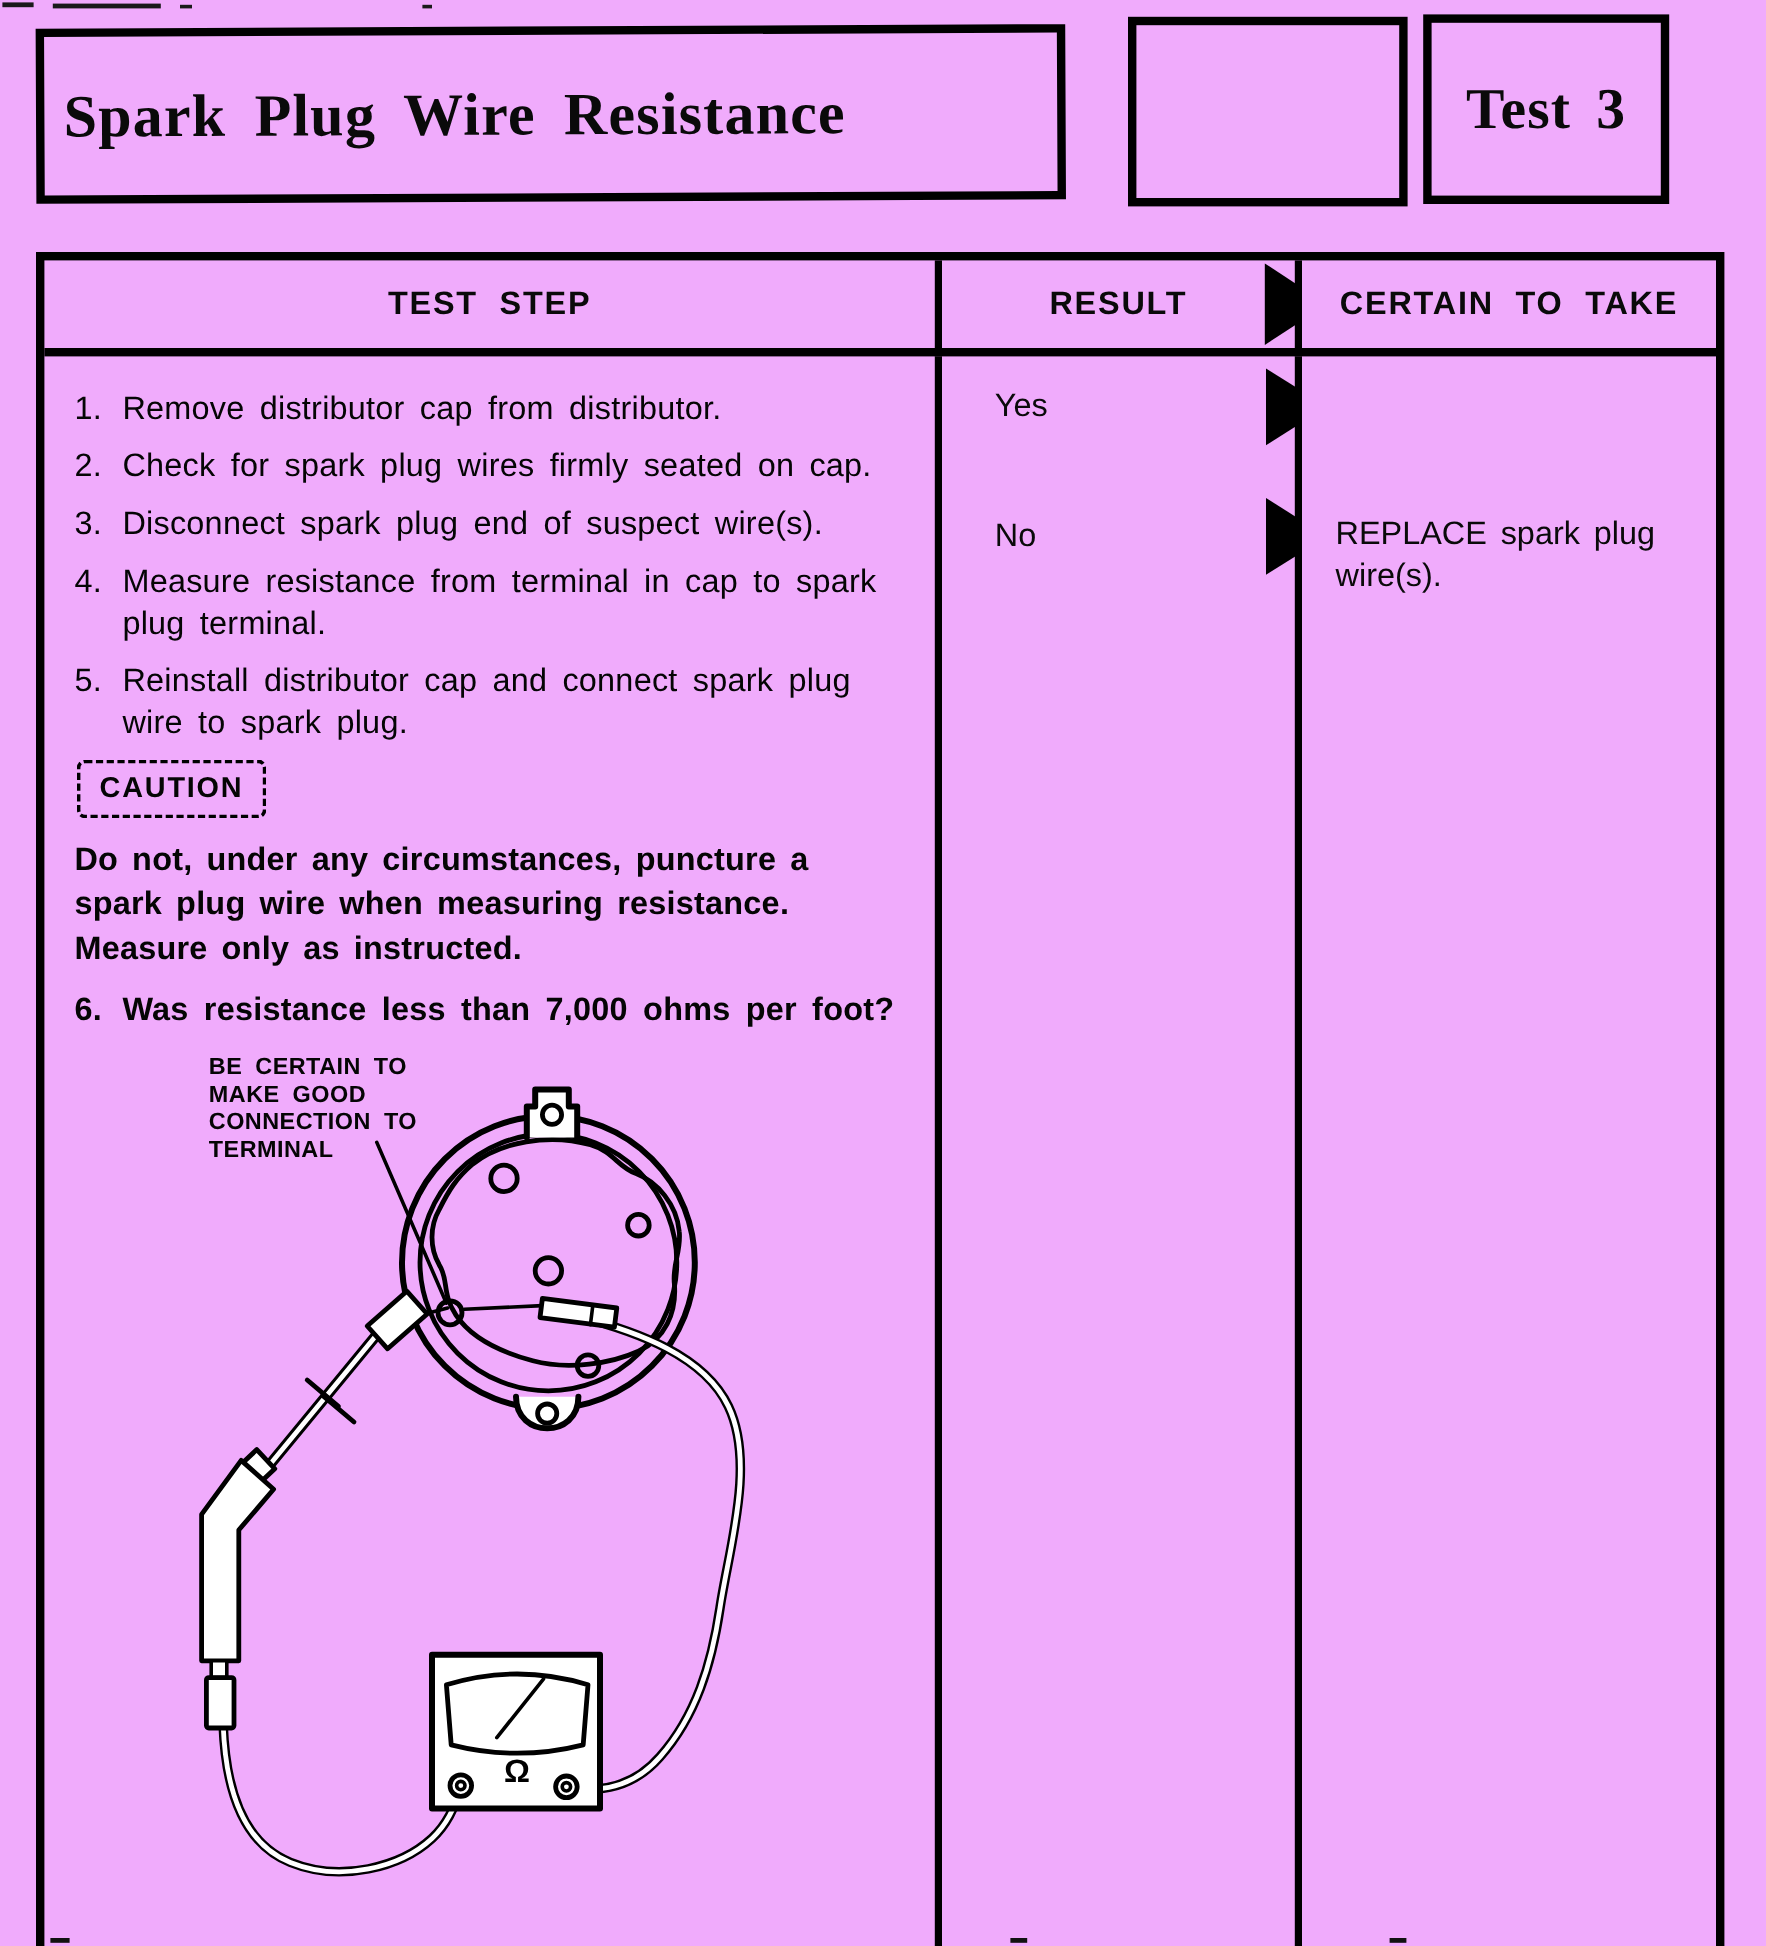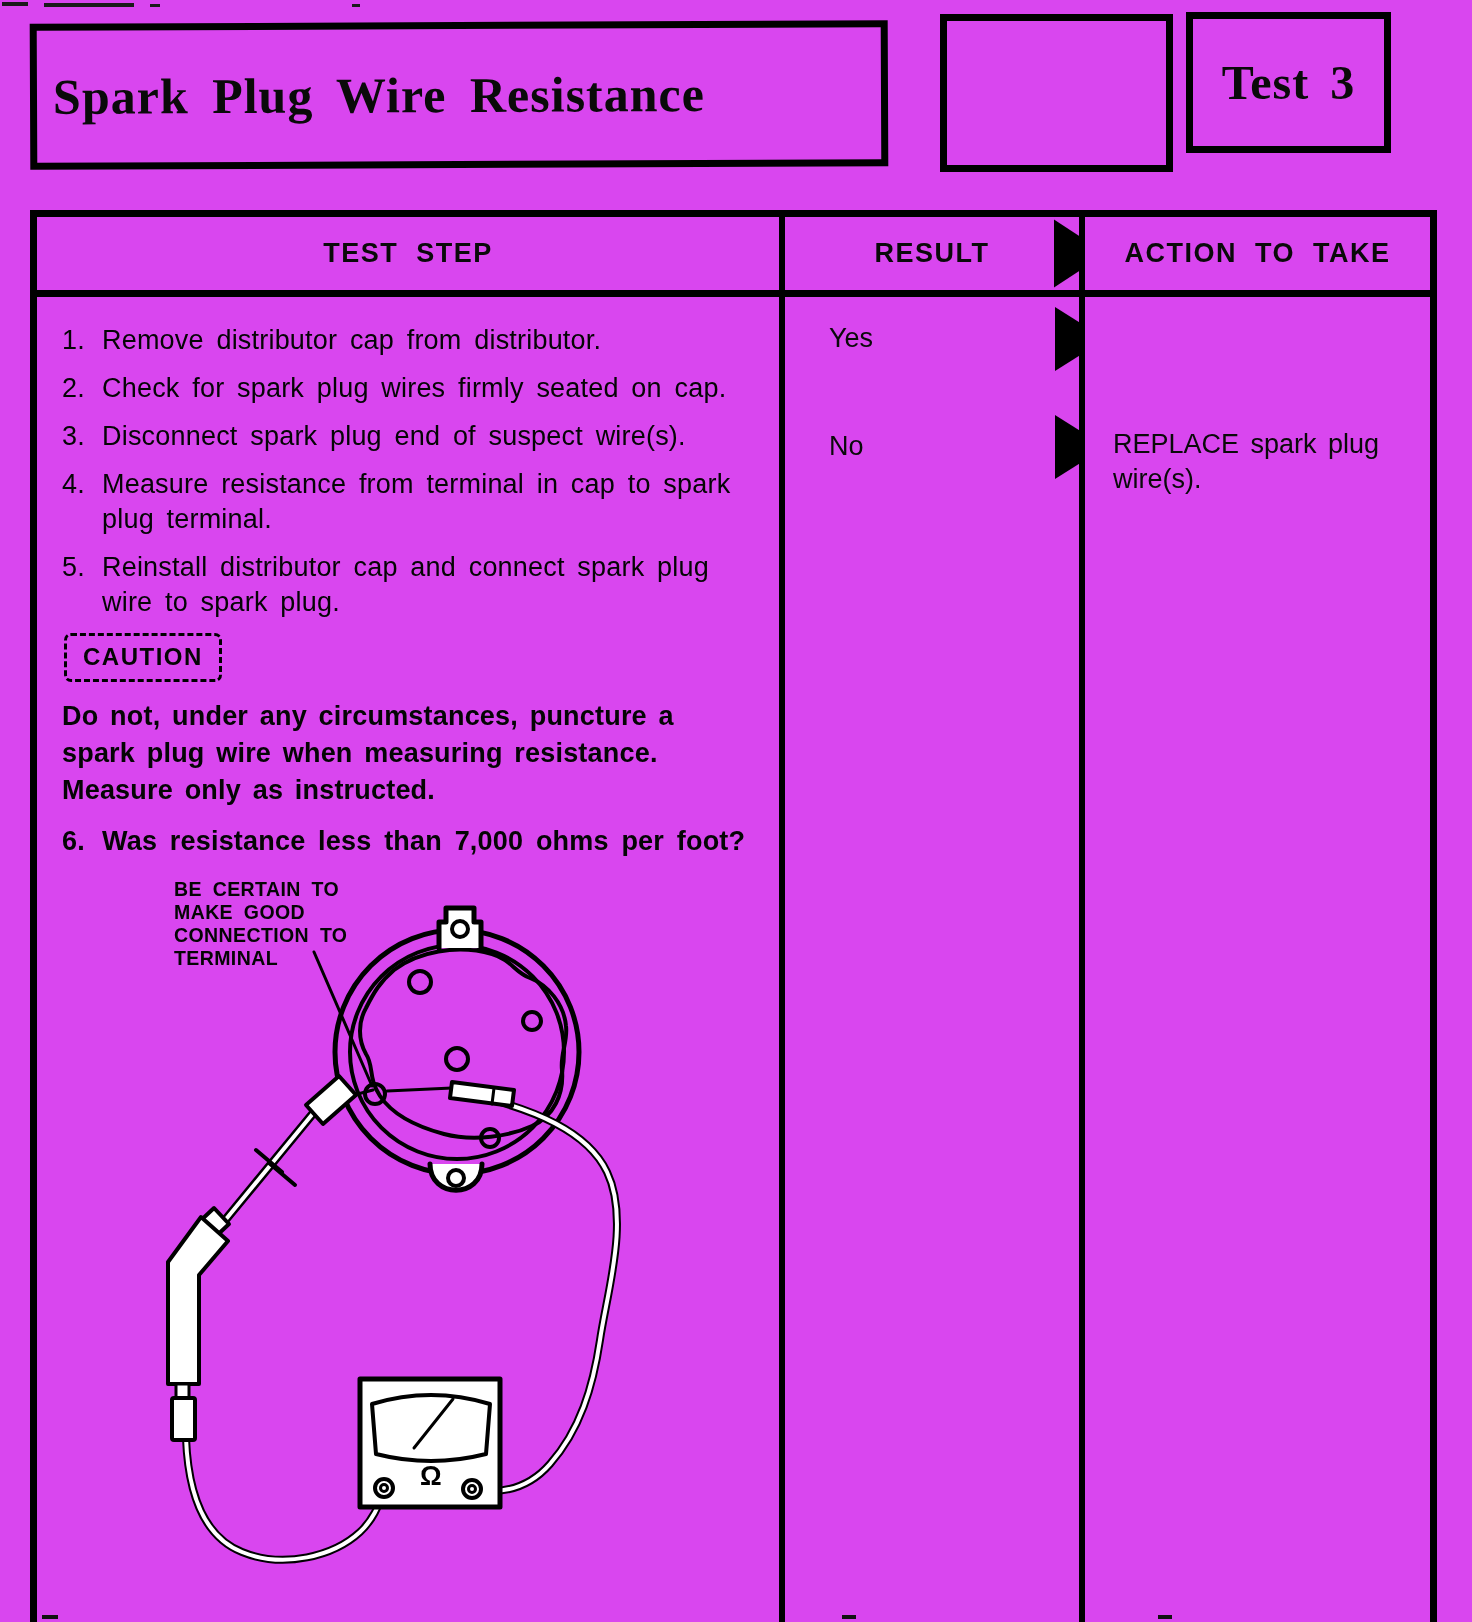--- a/index.html
+++ b/index.html
@@ -1,19 +1,19 @@
 <!DOCTYPE html>
 <html><head>
 <meta charset="utf-8">
 <style>
   html,body{margin:0;padding:0;background:#e8e8e8;}
   .page{
     position:relative;
     width:1472px;height:1622px;
-    background:#d946ef;
+    background:#f0abfc;
     font-family:"Liberation Sans",sans-serif;
     color:#0a0a0a;
     overflow:hidden;
   }
   
   .noise{position:absolute;background:#1a1a1a;}
   .n1{left:2px;top:2px;width:26px;height:4px;}
   .n2{left:44px;top:3px;width:90px;height:4px;}
   .n3{left:150px;top:4px;width:10px;height:3px;}
   .n4{left:352px;top:4px;width:8px;height:3px;}
@@ -28,21 +28,21 @@
   .title-box .t{
     font-family:"Liberation Serif",serif;font-weight:bold;
     font-size:50px;letter-spacing:1px;word-spacing:10px;
     padding-left:16px;white-space:nowrap;
   }
   .ref-box{
     position:absolute;left:940px;top:14px;width:233px;height:158px;
     border:7px solid #000;box-sizing:border-box;
   }
   .test-box{
-    position:absolute;left:1186px;top:12px;width:205px;height:141px;
+    position:absolute;left:1186px;top:12px;width:205px;height:158px;
     border:7px solid #000;box-sizing:border-box;
     display:flex;align-items:center;justify-content:center;
   }
   .test-box .t{
     font-family:"Liberation Serif",serif;font-weight:bold;font-size:48px;
     letter-spacing:1px;word-spacing:8px;
   }
 
   
   .ttable{
@@ -139,21 +139,21 @@
   <div class="ttable">
 
     <div class="cell hrow hcell colborder">
       <span>TEST STEP</span>
     </div>
     <div class="cell hrow hcell colborder">
       <span>RESULT</span>
       <span class="h-arrow"><span class="arrow"></span></span>
     </div>
     <div class="cell hrow hcell">
-      <span>ACTION TO TAKE</span>
+      <span>CERTAIN TO TAKE</span>
     </div>
 
     <div class="cell colborder stepcol">
 
       <div class="step">
         <span class="num">1.</span>
         <span class="txt">Remove distributor cap from distributor.</span>
       </div>
       <div class="step">
         <span class="num">2.</span>

